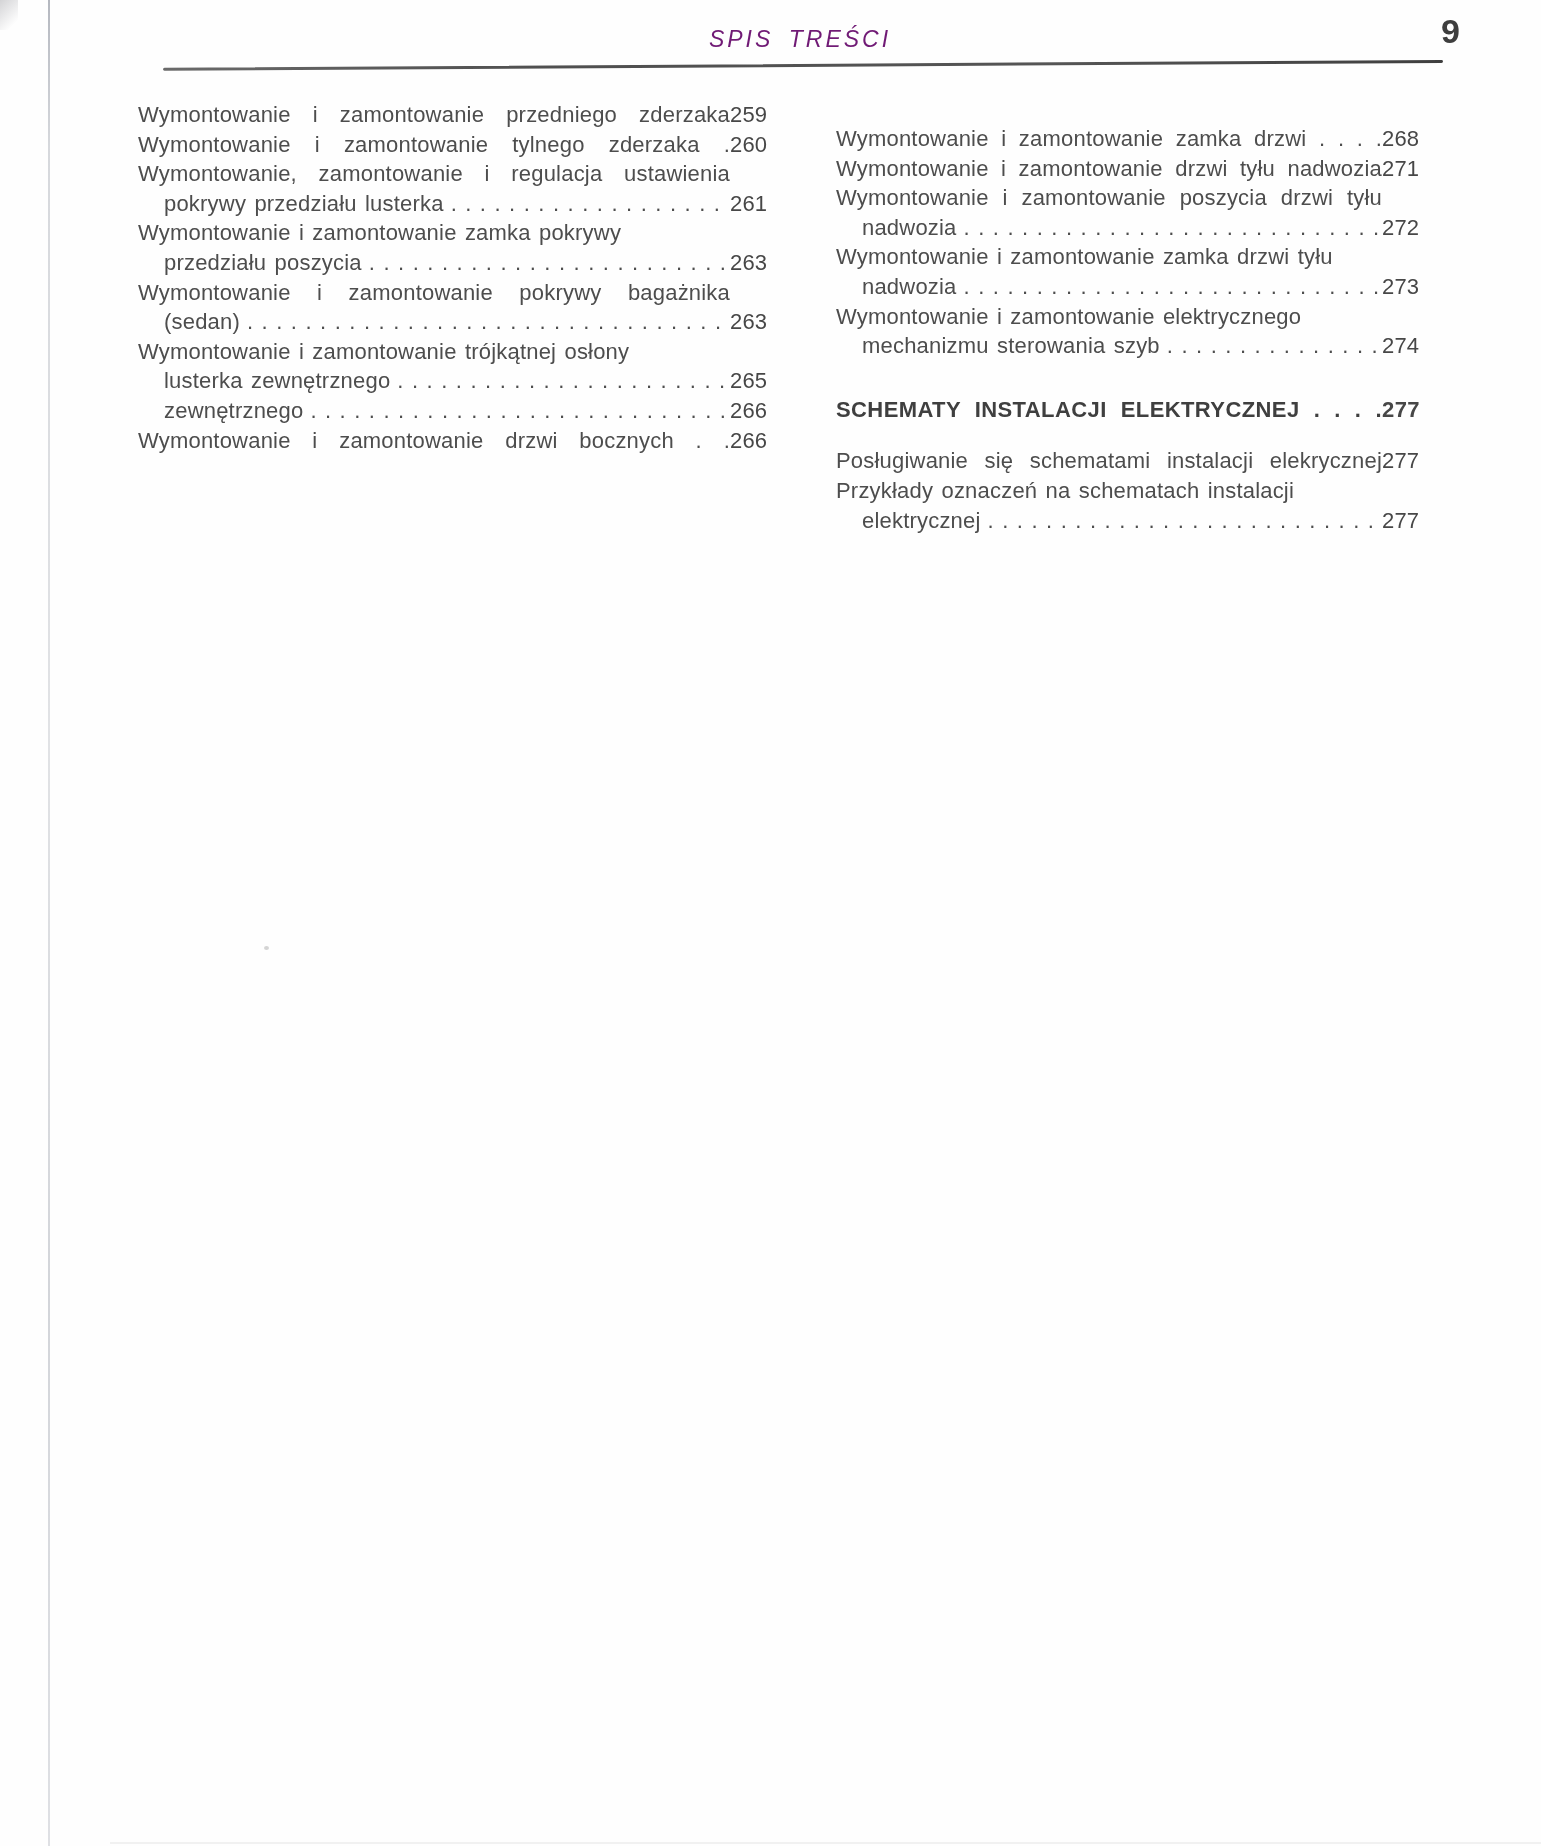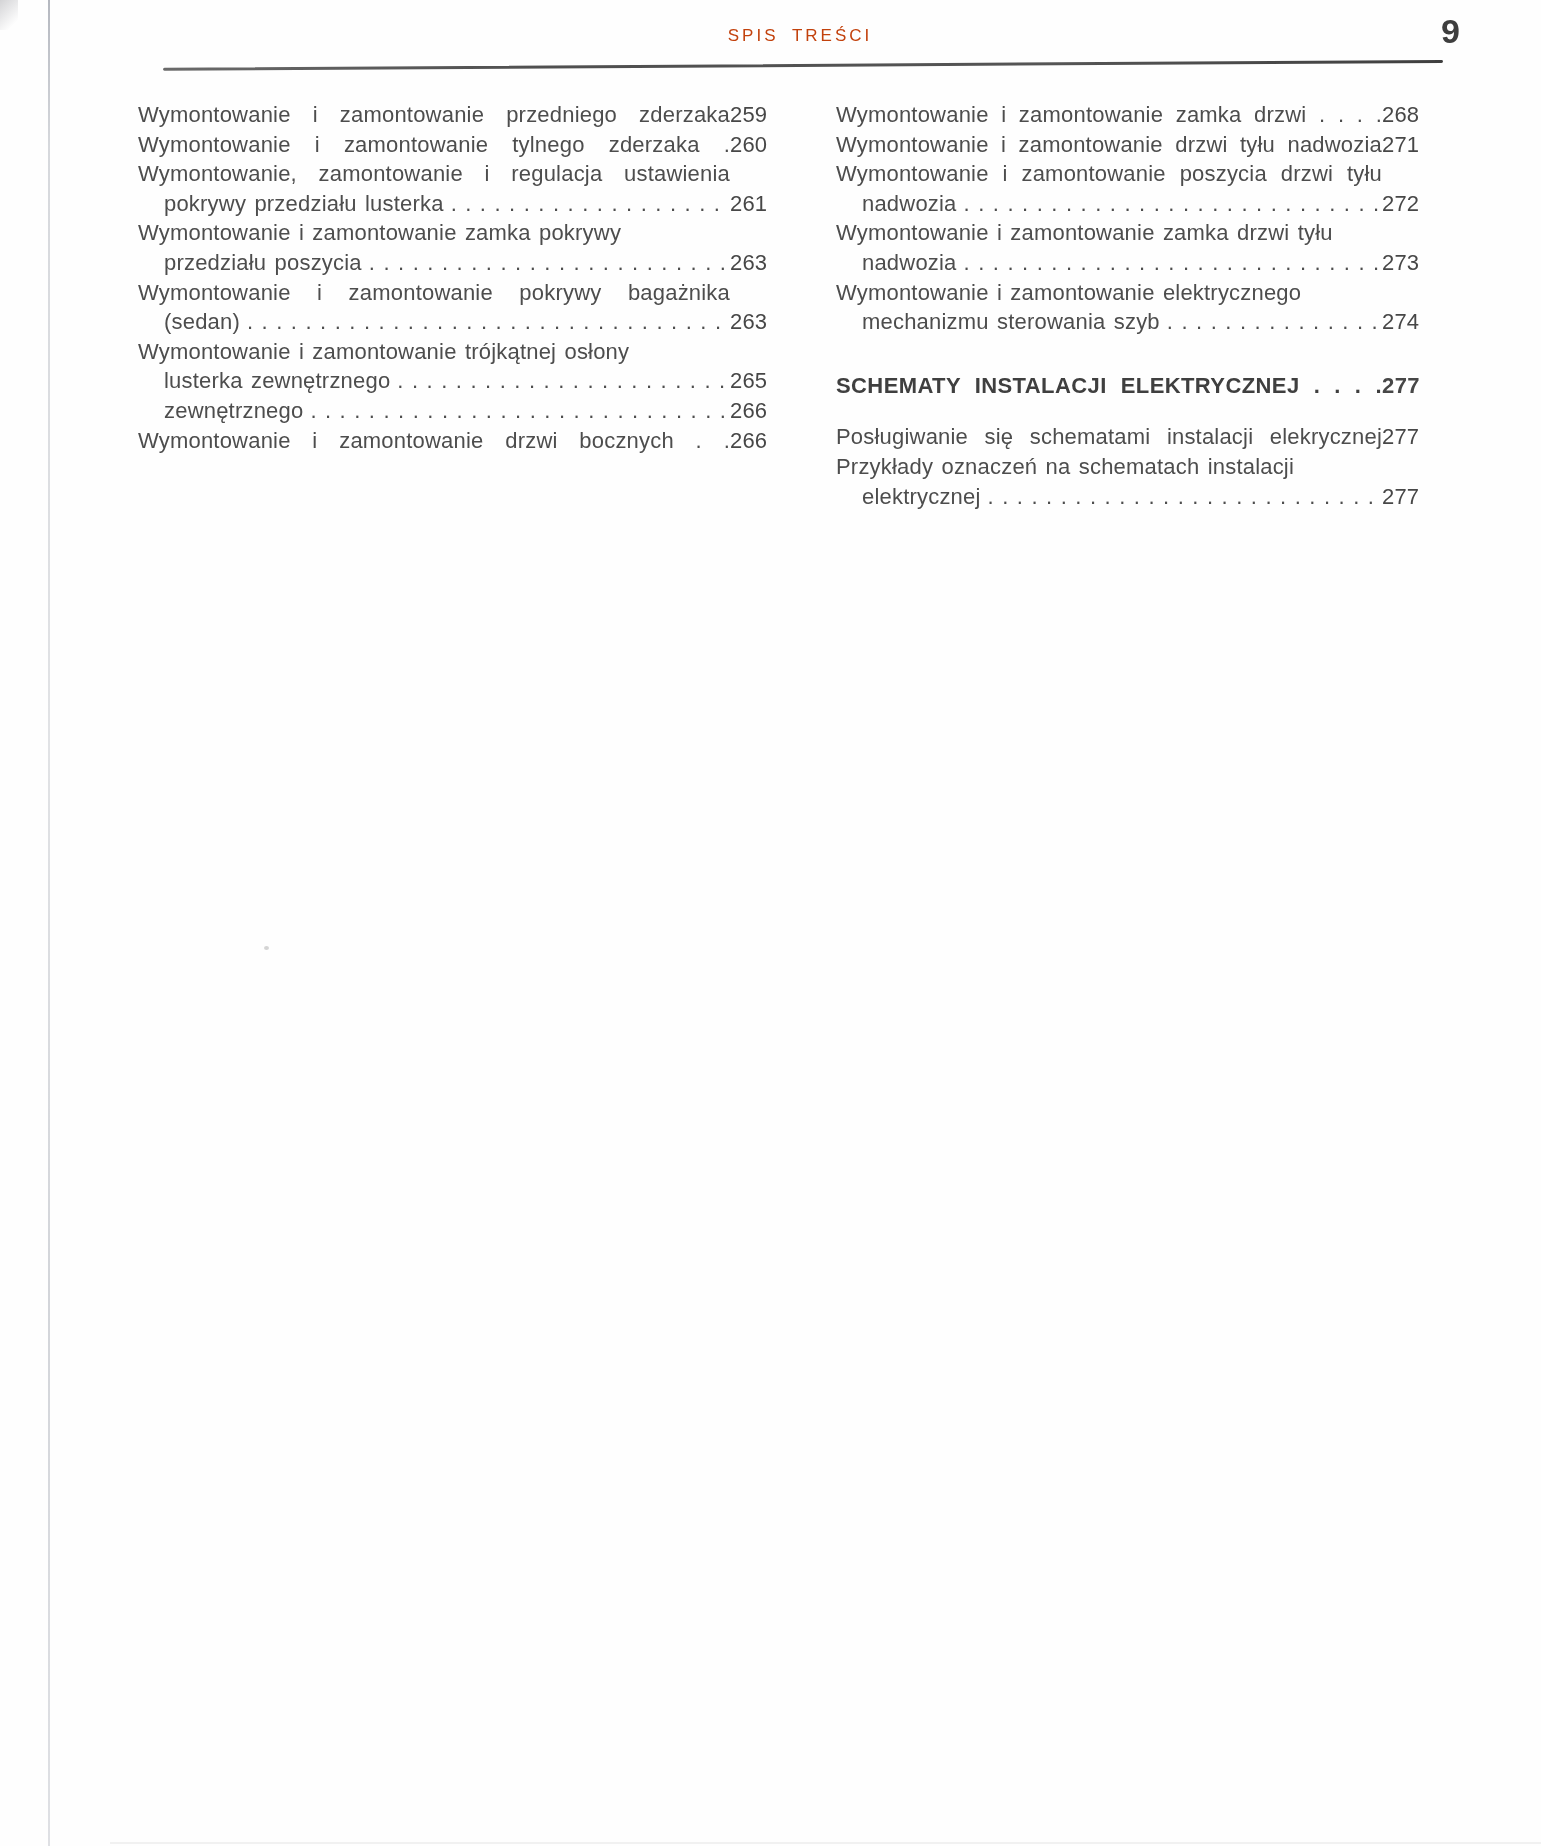--- a/index.html
+++ b/index.html
@@ -7,22 +7,23 @@
     position:relative;
     width:1541px;height:1846px;
     background:#fefefe;
     overflow:hidden;
     font-family:"Liberation Sans","DejaVu Sans",sans-serif;
     color:#4d4d4d;
   }
   
   .hdr-title{
     position:absolute;top:26px;left:800px;transform:translateX(-50%);
-    font-size:17px;letter-spacing:3px;word-spacing:6px;color:#c2410c;
+    font-size:23px;letter-spacing:3px;word-spacing:6px;color:#701a75;
     white-space:nowrap;
+    font-style:italic;
   }
   .hdr-pagenum{
     position:absolute;top:12px;left:1441px;
     font-size:34px;font-weight:600;color:#3e3e3e;letter-spacing:1px;
   }
   .hdr-rule{
     position:absolute;top:60px;left:163px;width:1280px;height:3px;
     background:linear-gradient(90deg,#6a6a6a,#4f4f4f 30%,#555 70%,#3f3f3f);
     transform:rotate(-0.35deg);transform-origin:100% 50%;
     border-radius:2px;
@@ -43,21 +44,21 @@
     position:absolute;left:264px;top:946px;width:5px;height:4px;border-radius:50%;
     background:rgba(150,150,150,.40);
   }
   .bottom-shadow{
     position:absolute;left:110px;top:1842px;width:1431px;height:2px;
     background:rgba(0,0,0,.05);
   }
   
   .col{position:absolute;top:100px;font-size:22px;letter-spacing:.2px;word-spacing:2px;}
   .col-left {left:138px;width:646px;}
-  .col-right{left:836px;width:600px;}
+  .col-right{left:836px;width:600px;margin-top:24px;}
   .line{display:flex;height:29.6px;line-height:29.6px;}
   .t{white-space:nowrap;}
   .ind{padding-left:26px;}
   .j .t{flex:1 1 auto;white-space:normal;overflow:hidden;max-height:29.6px;
         text-align:justify;text-align-last:justify;}
   .ld{flex:1 1 auto;min-width:0;overflow:hidden;white-space:nowrap;
       padding-left:7px;padding-right:6px;}
   .p{flex:0 0 54px;width:54px;text-align:left;color:#474747;}
   .sec{font-weight:700;color:#3f3f3f;letter-spacing:.4px;
        margin-top:34px;margin-bottom:22px;}

